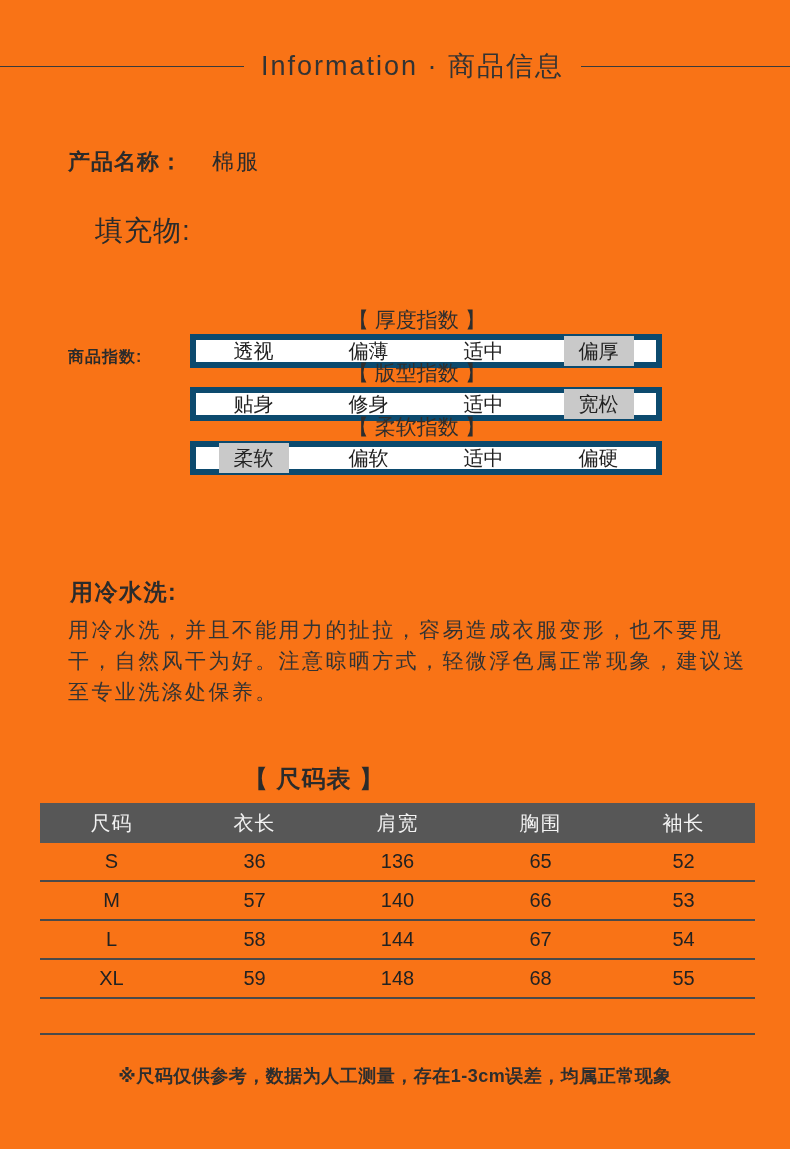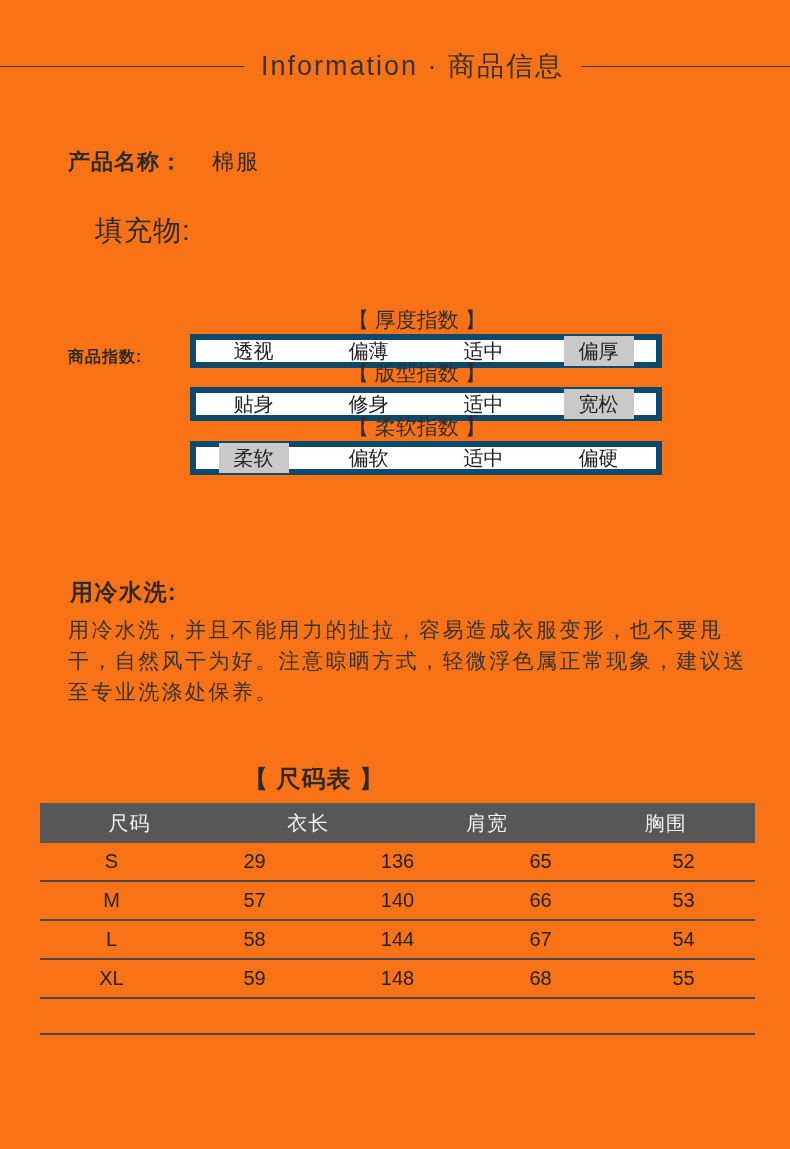--- a/index.html
+++ b/index.html
@@ -100,24 +100,25 @@
 至专业洗涤处保养。</div>
 
   <div class="size-title">【 尺码表 】</div>
 
   <div class="size-table">
     <div class="thead">
       <div>尺码</div>
       <div>衣长</div>
       <div>肩宽</div>
       <div>胸围</div>
+      <div>袖长</div>
     </div>
     <div class="trow">
       <div>S</div>
-      <div>29</div>
+      <div>36</div>
       <div>136</div>
       <div>65</div>
       <div>52</div>
     </div>
     <div class="trow">
       <div>M</div>
       <div>57</div>
       <div>140</div>
       <div>66</div>
       <div>53</div>
@@ -132,14 +133,15 @@
     <div class="trow">
       <div>XL</div>
       <div>59</div>
       <div>148</div>
       <div>68</div>
       <div>55</div>
     </div>
     <div class="trow trow-empty"></div>
   </div>
 
+  <div class="note">※尺码仅供参考，数据为人工测量，存在1-3cm误差，均属正常现象</div>
 
 </div>
 
 </body></html>

